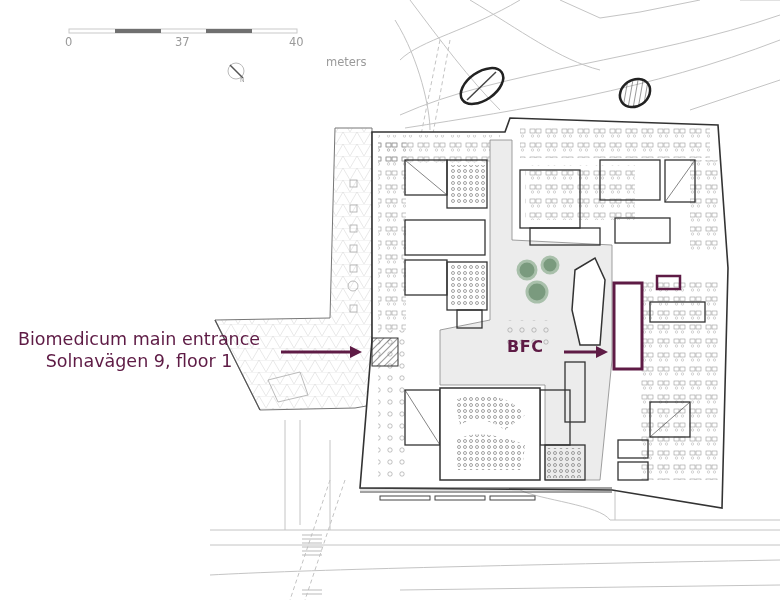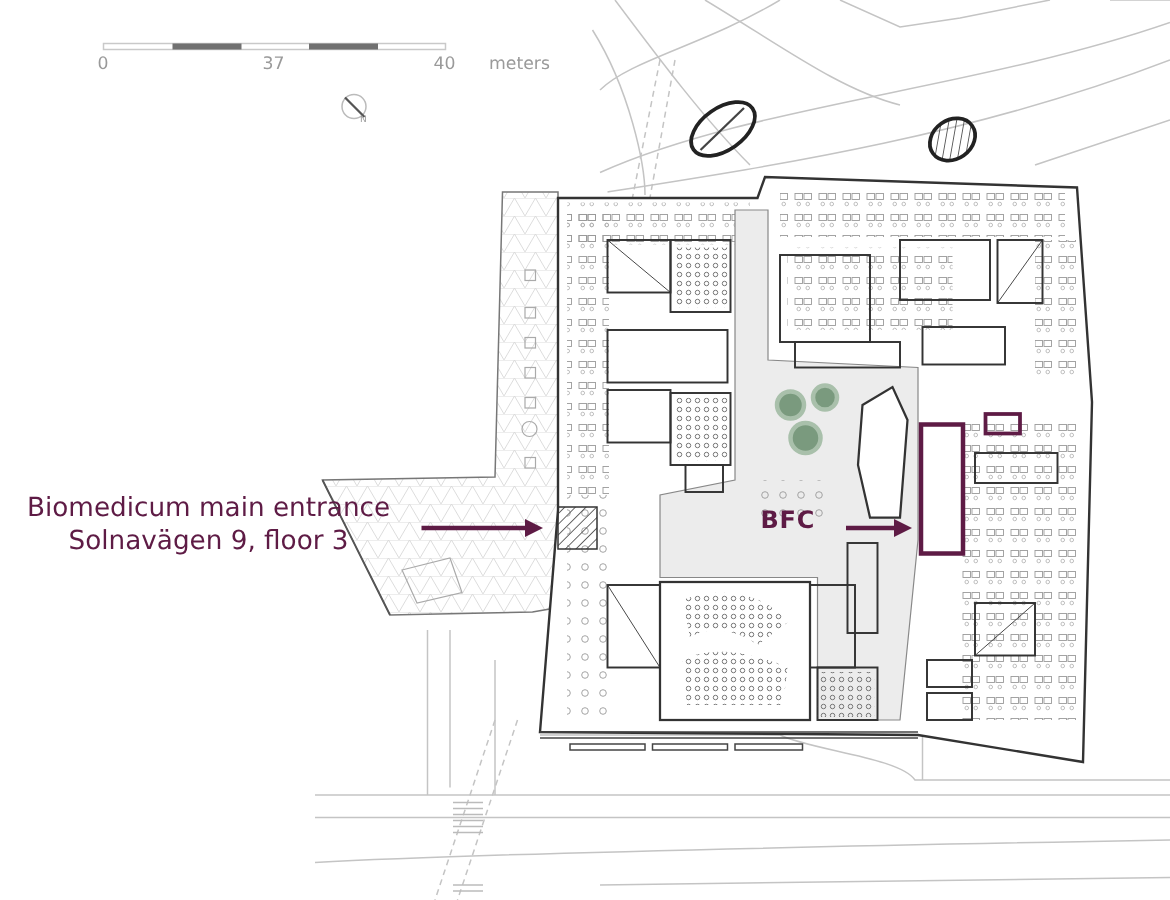--- a/index.html
+++ b/index.html
@@ -178,20 +178,20 @@
 
   <g>
     <circle cx="236" cy="71" r="8" fill="none" stroke="#bbb" stroke-width="1"></circle>
     <line x1="230" y1="65" x2="243" y2="78" stroke="#555" stroke-width="1.5"></line>
   </g>
 </svg>
 
 <span class="scale-text" style="left:65px;">0</span>
 <span class="scale-text" style="left:175px;">37</span>
 <span class="scale-text" style="left:289px;">40</span>
-<span class="scale-text" style="left:326px;">meters</span>
+<span class="scale-text" style="left:326px;margin-top:20px;">meters</span>
 <span class="scale-text" style="left:240px; top:76px; font-size:6px;">N</span>
 
 <div class="label entrance-label">
   <div>Biomedicum main entrance</div>
-  <div>Solnavägen 9, floor 3</div>
+  <div>Solnavägen 9, floor 1</div>
 </div>
 <div class="label bfc-label">BFC</div>
 
 </body></html>

